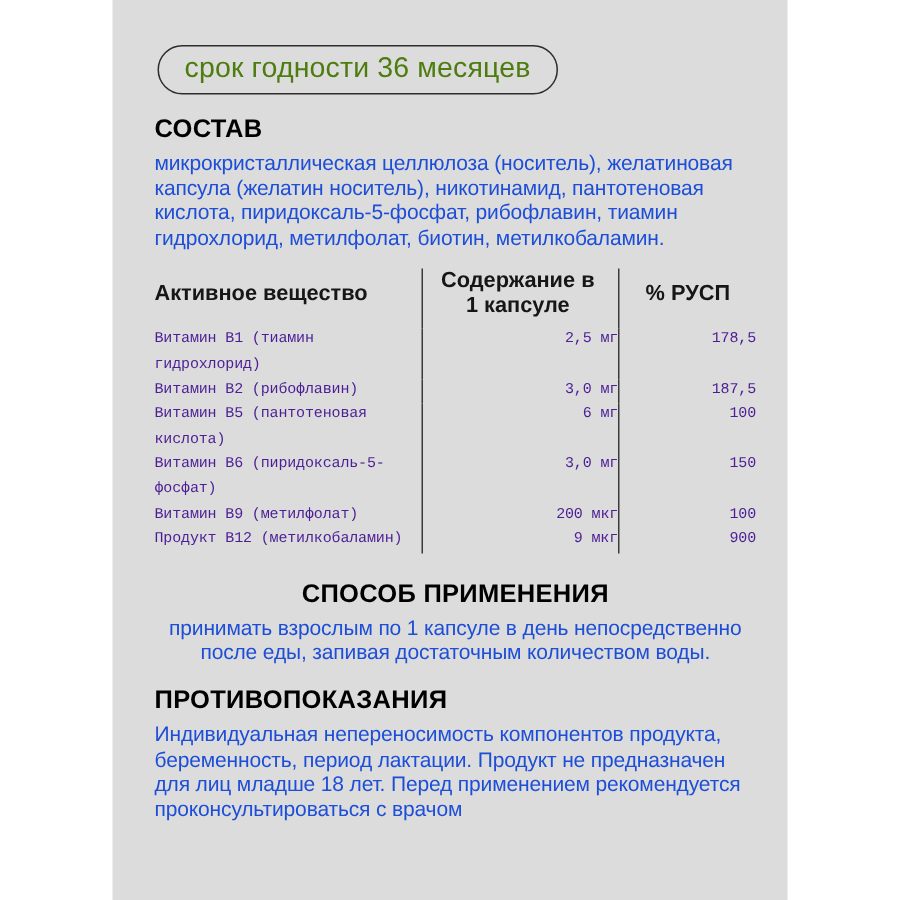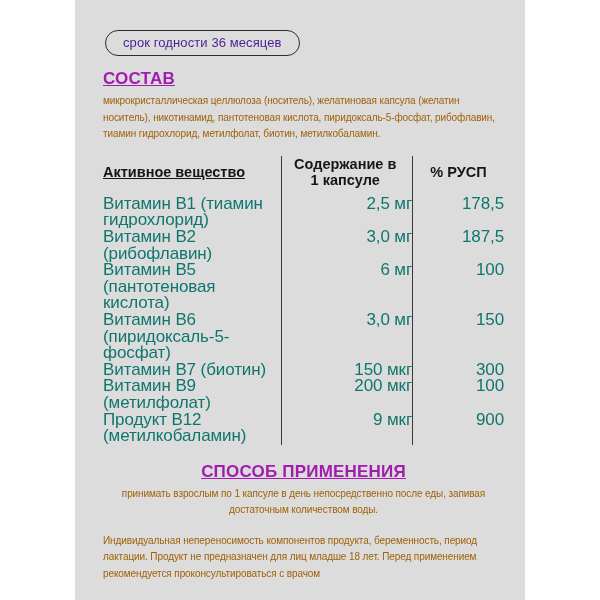--- a/index.html
+++ b/index.html
@@ -15,68 +15,68 @@
     position: absolute; left: 75px; top: 0;
     width: 450px; height: 600px;
     background: #dcdcdc;
     padding: 30px 21px 0 28px;
   }
   .badge {
     display: inline-flex; align-items: center;
     border: 1.5px solid #2d2d2d;
     border-radius: 999px;
     padding: 4px 17px 5px 17px;
-    font-size: 13px;
+    font-size: 19px;
     letter-spacing: 0.1px;
-    color: #4c1d95;
+    color: #4d7c0f;
     margin-left: 2px;
     margin-bottom: 13px;
     background: transparent;
   }
   h2.sec-title {
     font-size: 17px;
     font-weight: 700;
     letter-spacing: 0.2px;
-    color: #a21caf;
+    color: #000000;
     margin-bottom: 4px;
-    text-decoration: underline;
   }
   p.sec-body {
-    font-size: 10px;
+    font-size: 14px;
     line-height: 16.6px;
-    color: #a16207;
+    color: #1d4ed8;
     letter-spacing: -0.1px;
   }
   .sostav { margin-bottom: 13px; }
   table.ing-table {
     width: 100%;
     border-collapse: collapse;
     table-layout: fixed;
     margin-bottom: 17px;
   }
   table.ing-table col.c1 { width: 44.6%; }
   table.ing-table col.c2 { width: 32.6%; }
   table.ing-table col.c3 { width: 22.8%; }
   table.ing-table th {
     font-size: 14.5px;
     font-weight: 700;
     vertical-align: middle;
     padding-bottom: 7px;
     color: #161616;
     line-height: 16.5px;
   }
-  table.ing-table th.col-name { text-align: left; text-decoration: underline; }
+  table.ing-table th.col-name { text-align: left; }
   table.ing-table th.col-amount, table.ing-table th.col-rusp { text-align: center; }
   table.ing-table th.col-amount { padding-left: 10px; padding-right: 14px; }
   table.ing-table td {
-    font-size: 17px;
+    font-size: 10px;
     line-height: 16.6px;
     vertical-align: top;
-    color: #0f766e;
+    color: #4c1d95;
     letter-spacing: -0.1px;
+    font-family: Liberation Mono, monospace;
   }
   table.ing-table td.col-name { text-align: left; padding-right: 10px; }
   table.ing-table td.col-amount, table.ing-table td.col-rusp { text-align: right; }
   table.ing-table .vline-l { border-left: 1px solid #3a3a3a; }
   .usage { margin-bottom: 14px; text-align: center; }
   .contra { margin-bottom: 7px; }
 </style>
 </head>
 <body>
 
@@ -120,42 +120,38 @@
           <td class="col-name">Витамин B5 (пантотеновая кислота)</td>
           <td class="col-amount vline-l">6 мг</td>
           <td class="col-rusp vline-l">100</td>
         </tr>
         <tr>
           <td class="col-name">Витамин B6 (пиридоксаль-5-фосфат)</td>
           <td class="col-amount vline-l">3,0 мг</td>
           <td class="col-rusp vline-l">150</td>
         </tr>
         <tr>
-          <td class="col-name">Витамин B7 (биотин)</td>
-          <td class="col-amount vline-l">150 мкг</td>
-          <td class="col-rusp vline-l">300</td>
-        </tr>
-        <tr>
           <td class="col-name">Витамин B9 (метилфолат)</td>
           <td class="col-amount vline-l">200 мкг</td>
           <td class="col-rusp vline-l">100</td>
         </tr>
         <tr>
           <td class="col-name">Продукт B12 (метилкобаламин)</td>
           <td class="col-amount vline-l">9 мкг</td>
           <td class="col-rusp vline-l">900</td>
         </tr>
       </tbody>
     </table>
 
     <section class="usage">
       <h2 class="sec-title">СПОСОБ ПРИМЕНЕНИЯ</h2>
       <p class="sec-body">принимать взрослым по 1 капсуле в день непосредственно после еды, запивая достаточным количеством воды.</p>
     </section>
 
     <section class="contra">
+      <h2 class="sec-title">ПРОТИВОПОКАЗАНИЯ</h2>
       <p class="sec-body">Индивидуальная непереносимость компонентов продукта, беременность, период лактации. Продукт не предназначен для лиц младше 18 лет. Перед применением рекомендуется проконсультироваться с врачом</p>
     </section>
 
     
 
   </div>
 </div>
 
 </body></html>

